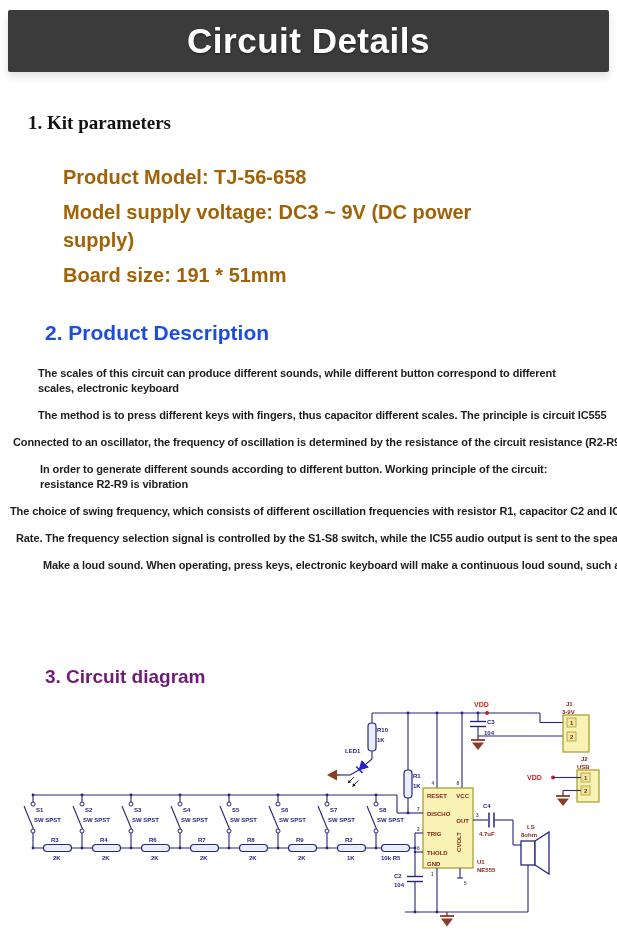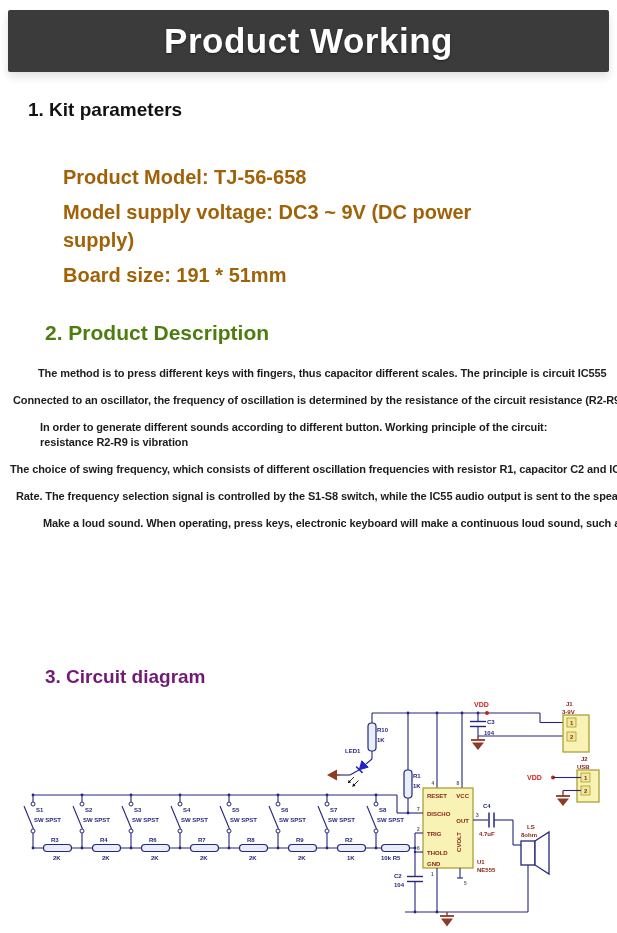--- a/index.html
+++ b/index.html
@@ -9,24 +9,24 @@
   }
   
   .hdr{
     position:absolute;left:8px;right:8px;top:10px;height:62px;
     background:#3b3b3b;border-radius:2px;display:flex;align-items:center;justify-content:center;
     box-shadow:0 5px 8px rgba(0,0,0,0.12);
   }
   .hdr h1{margin:0;color:#ffffff;font-size:35px;letter-spacing:0.5px;
     text-shadow:0 1px 2px rgba(0,0,0,0.5);}
   
-  .h-kit{position:absolute;left:28px;top:99px;margin:0;font-size:19px;color:#121212;}
+  .h-kit{position:absolute;left:28px;top:112px;margin:0;font-size:19px;color:#121212;font-family:Liberation Serif, serif;}
   .kit-lines{position:absolute;left:63px;top:163px;width:430px;font-size:20px;line-height:28px;color:#a16207;}
   .kit-lines div{margin-bottom:7px;}
-  .h-desc{position:absolute;left:45px;top:321px;margin:0;font-size:21px;color:#4d7c0f;}
+  .h-desc{position:absolute;left:45px;top:321px;margin:0;font-size:21px;color:#1d4ed8;}
   .desc{position:absolute;left:8px;top:366px;width:604px;}
   .desc p{margin:0 0 12px 0;font-size:11px;line-height:15px;letter-spacing:-0.1px;color:#1d1d1d;}
   .pd-0{padding-left:30px;width:545px;}
   .pd-1{padding-left:30px;white-space:nowrap;}
   .pd-2{padding-left:5px;white-space:nowrap;}
   .pd-3{padding-left:32px;width:545px;}
   .pd-4{padding-left:2px;white-space:nowrap;}
   .pd-5{padding-left:8px;white-space:nowrap;}
   .pd-6{padding-left:35px;white-space:nowrap;}
   .pd-7{padding-left:33px;white-space:nowrap;}
@@ -44,32 +44,33 @@
   .icbox{fill:#f8f3b5;stroke:#a59a28;stroke-width:1.2;}
   .pinbox{fill:#f1e9a0;stroke:#a59a28;stroke-width:0.8;}
   .led{fill:#2323cc;stroke:#2323cc;}
 </style>
 </head>
 <body>
 
 <div class="page">
 
   <div class="hdr">
-    <h1>Product Working</h1>
+    <h1>Circuit Details</h1>
   </div>
 
   <h2 class="h-kit">1. Kit parameters</h2>
   <div class="kit-lines">
     <div>Product Model: TJ-56-658</div>
     <div>Model supply voltage: DC3 ~ 9V (DC power supply)</div>
     <div>Board size: 191 * 51mm</div>
   </div>
 
   <h2 class="h-desc">2. Product Description</h2>
   <div class="desc">
+    <p class="pd-0">The scales of this circuit can produce different sounds, while different button correspond to different scales, electronic keyboard</p>
     <p class="pd-1">The method is to press different keys with fingers, thus capacitor different scales. The principle is circuit IC555</p>
     <p class="pd-2">Connected to an oscillator, the frequency of oscillation is determined by the resistance of the circuit resistance (R2-R9).</p>
     <p class="pd-3">In order to generate different sounds according to different button. Working principle of the circuit: resistance R2-R9 is vibration</p>
     <p class="pd-4">The choice of swing frequency, which consists of different oscillation frequencies with resistor R1, capacitor C2 and IC555.</p>
     <p class="pd-5">Rate. The frequency selection signal is controlled by the S1-S8 switch, while the IC55 audio output is sent to the speaker SP.</p>
     <p class="pd-6">Make a loud sound. When operating, press keys, electronic keyboard will make a continuous loud sound, such as Yi</p>
   </div>
 
   <h2 class="h-circ">3. Circuit diagram</h2>
 

